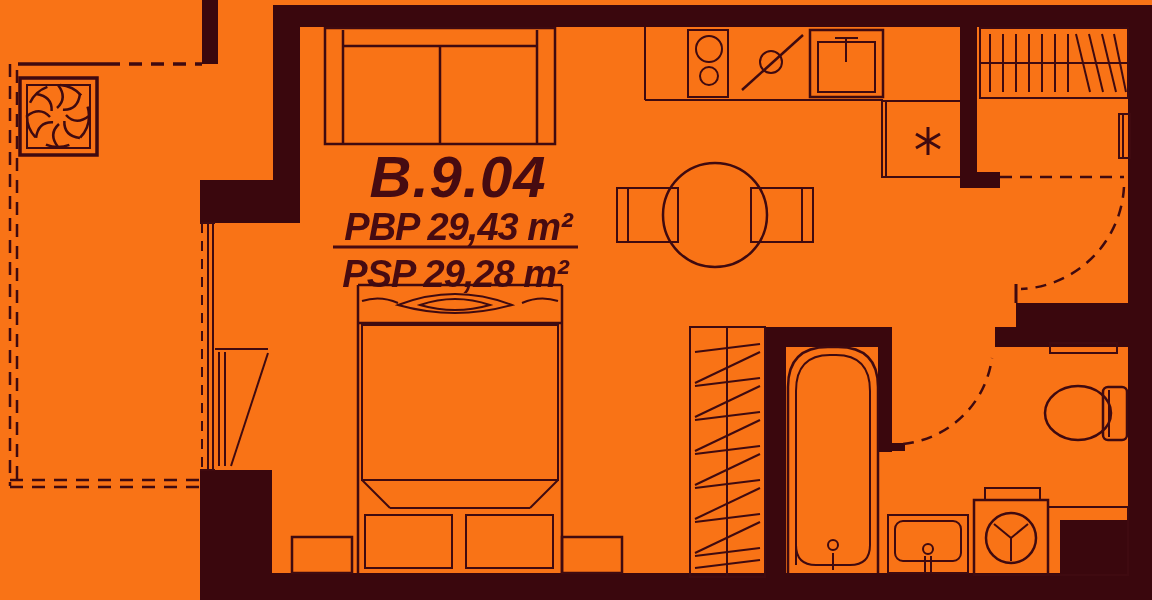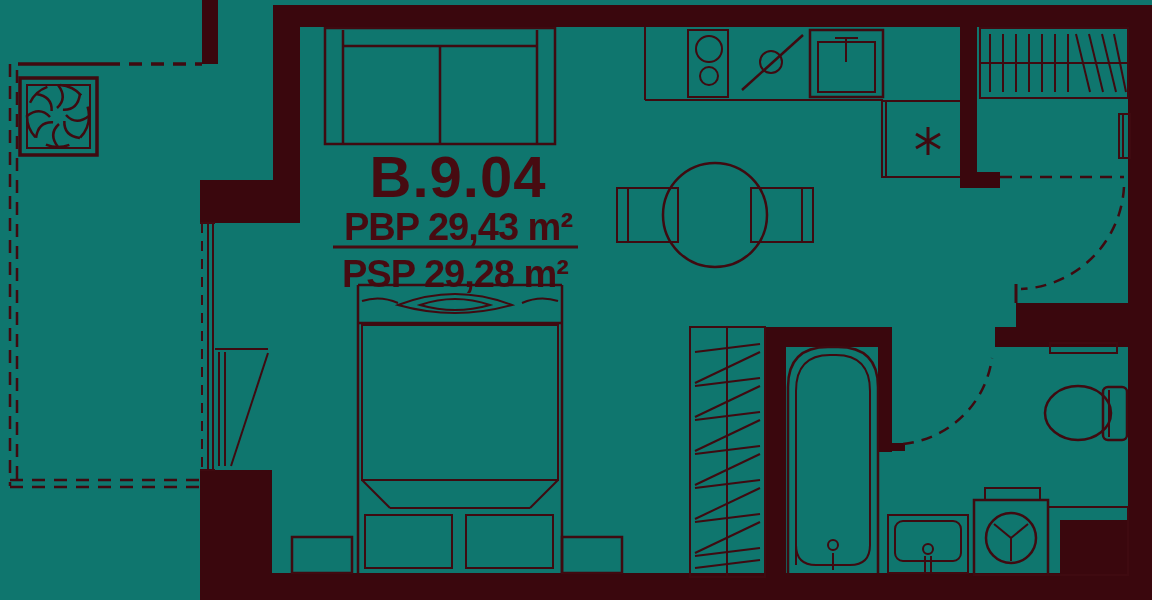--- a/index.html
+++ b/index.html
@@ -1,16 +1,16 @@
 <!DOCTYPE html>
 <html><head>
 <meta charset="utf-8">
 <style>
   html,body{margin:0;padding:0;background:#ffffff;}
-  .plan-wrap{position:relative;width:1152px;height:600px;background:#0f766e;overflow:hidden;}
+  .plan-wrap{position:relative;width:1152px;height:600px;background:#f97316;overflow:hidden;font-style:italic;}
   svg{position:absolute;left:0;top:0;}
   .unit-id{font-family:"Liberation Sans",sans-serif;font-weight:bold;font-size:58px;letter-spacing:1px;fill:#470b11;}
   .area-txt{font-family:"Liberation Sans",sans-serif;font-weight:bold;font-size:38px;letter-spacing:-1px;fill:#470b11;}
 </style>
 </head>
 <body>
 
 <div class="plan-wrap">
 <svg width="1152" height="600" viewBox="0 0 1152 600">
 

